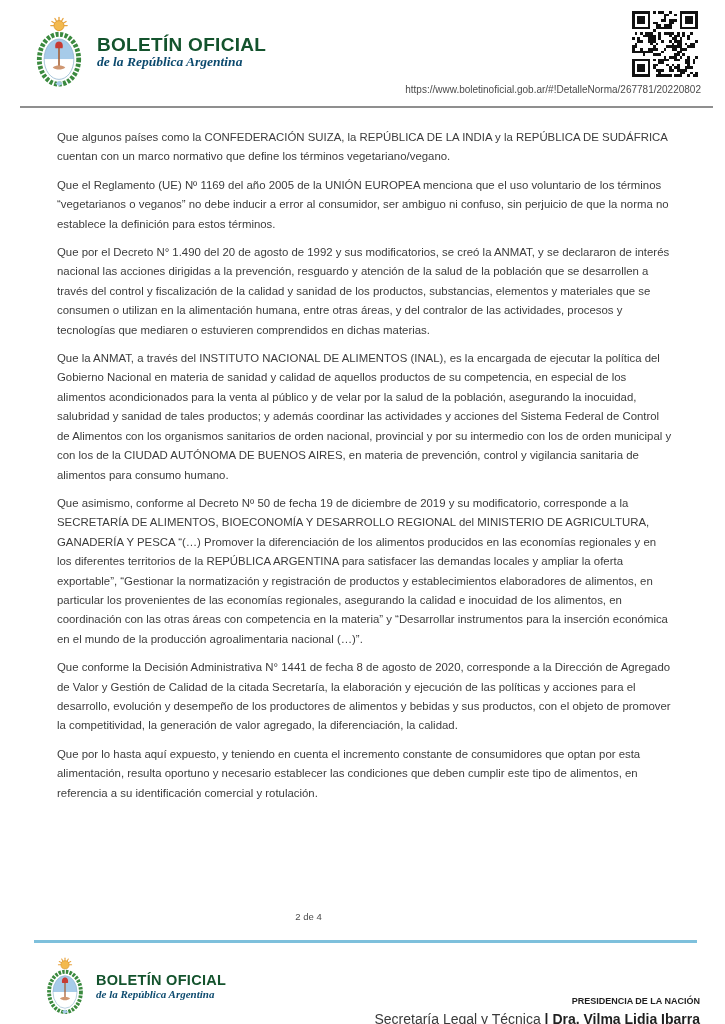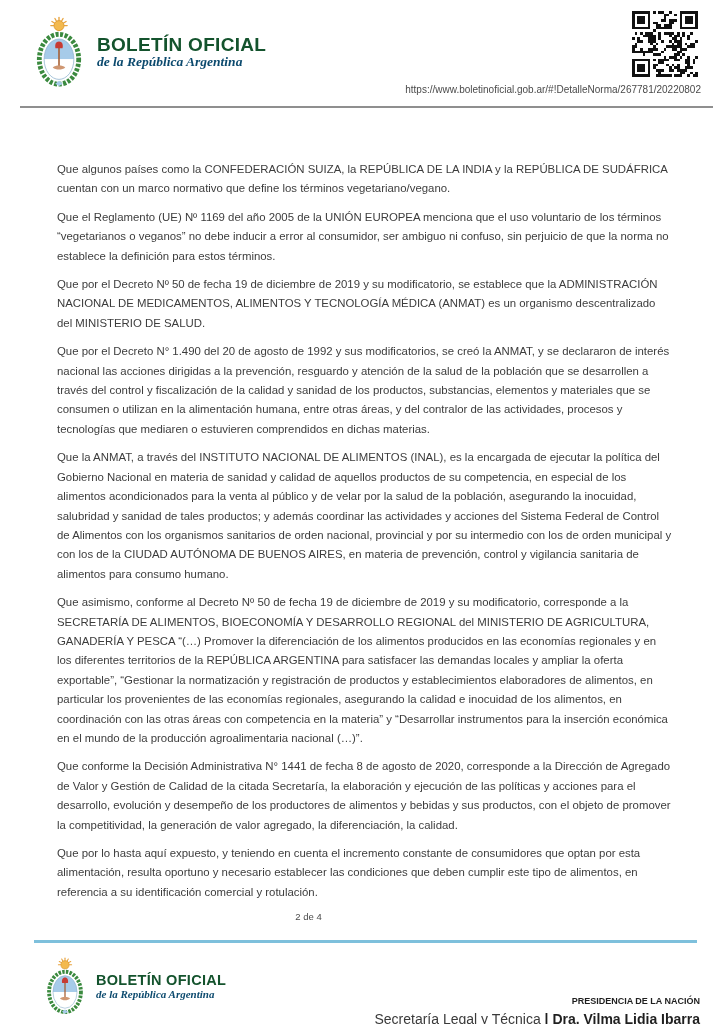--- a/index.html
+++ b/index.html
@@ -26,21 +26,21 @@
   .header-brand .brand-title { font-size: 19px; }
   .header-brand .brand-subtitle { font-size: 13.5px; }
 
   .qr-wrap { position: absolute; top: 11px; right: 27px; width: 66px; height: 66px; }
   .qr-wrap svg { width: 100%; height: 100%; display: block; }
 
   .doc-url { position: absolute; top: 84px; right: 24px; font-size: 10px; color: #4a4a4a; }
 
   .header-rule { position: absolute; top: 106px; left: 20px; width: 693px; border-top: 2px solid #8f8f8f; }
 
-  .content { position: absolute; top: 128px; left: 57px; width: 616px; margin-top: 32px; }
+  .content { position: absolute; top: 128px; left: 57px; width: 616px; }
   .content p { margin: 0 0 9px 0; font-size: 11.4px; line-height: 19.4px; color: #3c3c3c; }
 
   .page-number { position: absolute; top: 911px; left: 0; width: 617px; text-align: center; font-size: 9.5px; color: #4a4a4a; }
 
   .footer-rule { position: absolute; top: 940px; left: 34px; width: 663px; height: 3px; }
   .footer-rule svg { display: block; width: 100%; height: 100%; }
 
   .footer-brand { position: absolute; top: 957px; left: 40px; gap: 6px; }
   .footer-brand .coat-svg { width: 50px; height: 59px; }
   .footer-brand .brand-title { font-size: 14.5px; }
@@ -286,21 +286,20 @@
     </svg>
 </div>
 
 <div class="doc-url">https://www.boletinoficial.gob.ar/#!DetalleNorma/267781/20220802</div>
 
 <div class="header-rule"></div>
 
 <div class="content">
   <p>Que algunos países como la CONFEDERACIÓN SUIZA, la REPÚBLICA DE LA INDIA y la REPÚBLICA DE SUDÁFRICA cuentan con un marco normativo que define los términos vegetariano/vegano.</p>
   <p>Que el Reglamento (UE) Nº 1169 del año 2005 de la UNIÓN EUROPEA menciona que el uso voluntario de los términos “vegetarianos o veganos” no debe inducir a error al consumidor, ser ambiguo ni confuso, sin perjuicio de que la norma no establece la definición para estos términos.</p>
-  <p>Que por el Decreto Nº 50 de fecha 19 de diciembre de 2019 y su modificatorio, se establece que la ADMINISTRACIÓN NACIONAL DE MEDICAMENTOS, ALIMENTOS Y TECNOLOGÍA MÉDICA (ANMAT) es un organismo descentralizado del MINISTERIO DE SALUD.</p>
   <p>Que por el Decreto N° 1.490 del 20 de agosto de 1992 y sus modificatorios, se creó la ANMAT, y se declararon de interés nacional las acciones dirigidas a la prevención, resguardo y atención de la salud de la población que se desarrollen a través del control y fiscalización de la calidad y sanidad de los productos, substancias, elementos y materiales que se consumen o utilizan en la alimentación humana, entre otras áreas, y del contralor de las actividades, procesos y tecnologías que mediaren o estuvieren comprendidos en dichas materias.</p>
   <p>Que la ANMAT, a través del INSTITUTO NACIONAL DE ALIMENTOS (INAL), es la encargada de ejecutar la política del Gobierno Nacional en materia de sanidad y calidad de aquellos productos de su competencia, en especial de los alimentos acondicionados para la venta al público y de velar por la salud de la población, asegurando la inocuidad, salubridad y sanidad de tales productos; y además coordinar las actividades y acciones del Sistema Federal de Control de Alimentos con los organismos sanitarios de orden nacional, provincial y por su intermedio con los de orden municipal y con los de la CIUDAD AUTÓNOMA DE BUENOS AIRES, en materia de prevención, control y vigilancia sanitaria de alimentos para consumo humano.</p>
   <p>Que asimismo, conforme al Decreto Nº 50 de fecha 19 de diciembre de 2019 y su modificatorio, corresponde a la SECRETARÍA DE ALIMENTOS, BIOECONOMÍA Y DESARROLLO REGIONAL del MINISTERIO DE AGRICULTURA, GANADERÍA Y PESCA “(…) Promover la diferenciación de los alimentos producidos en las economías regionales y en los diferentes territorios de la REPÚBLICA ARGENTINA para satisfacer las demandas locales y ampliar la oferta exportable”, “Gestionar la normatización y registración de productos y establecimientos elaboradores de alimentos, en particular los provenientes de las economías regionales, asegurando la calidad e inocuidad de los alimentos, en coordinación con las otras áreas con competencia en la materia” y “Desarrollar instrumentos para la inserción económica en el mundo de la producción agroalimentaria nacional (…)”.</p>
   <p>Que conforme la Decisión Administrativa N° 1441 de fecha 8 de agosto de 2020, corresponde a la Dirección de Agregado de Valor y Gestión de Calidad de la citada Secretaría, la elaboración y ejecución de las políticas y acciones para el desarrollo, evolución y desempeño de los productores de alimentos y bebidas y sus productos, con el objeto de promover la competitividad, la generación de valor agregado, la diferenciación, la calidad.</p>
   <p>Que por lo hasta aquí expuesto, y teniendo en cuenta el incremento constante de consumidores que optan por esta alimentación, resulta oportuno y necesario establecer las condiciones que deben cumplir este tipo de alimentos, en referencia a su identificación comercial y rotulación.</p>
 </div>
 
 <div class="page-number">2 de 4</div>
 
 <div class="footer-rule">

